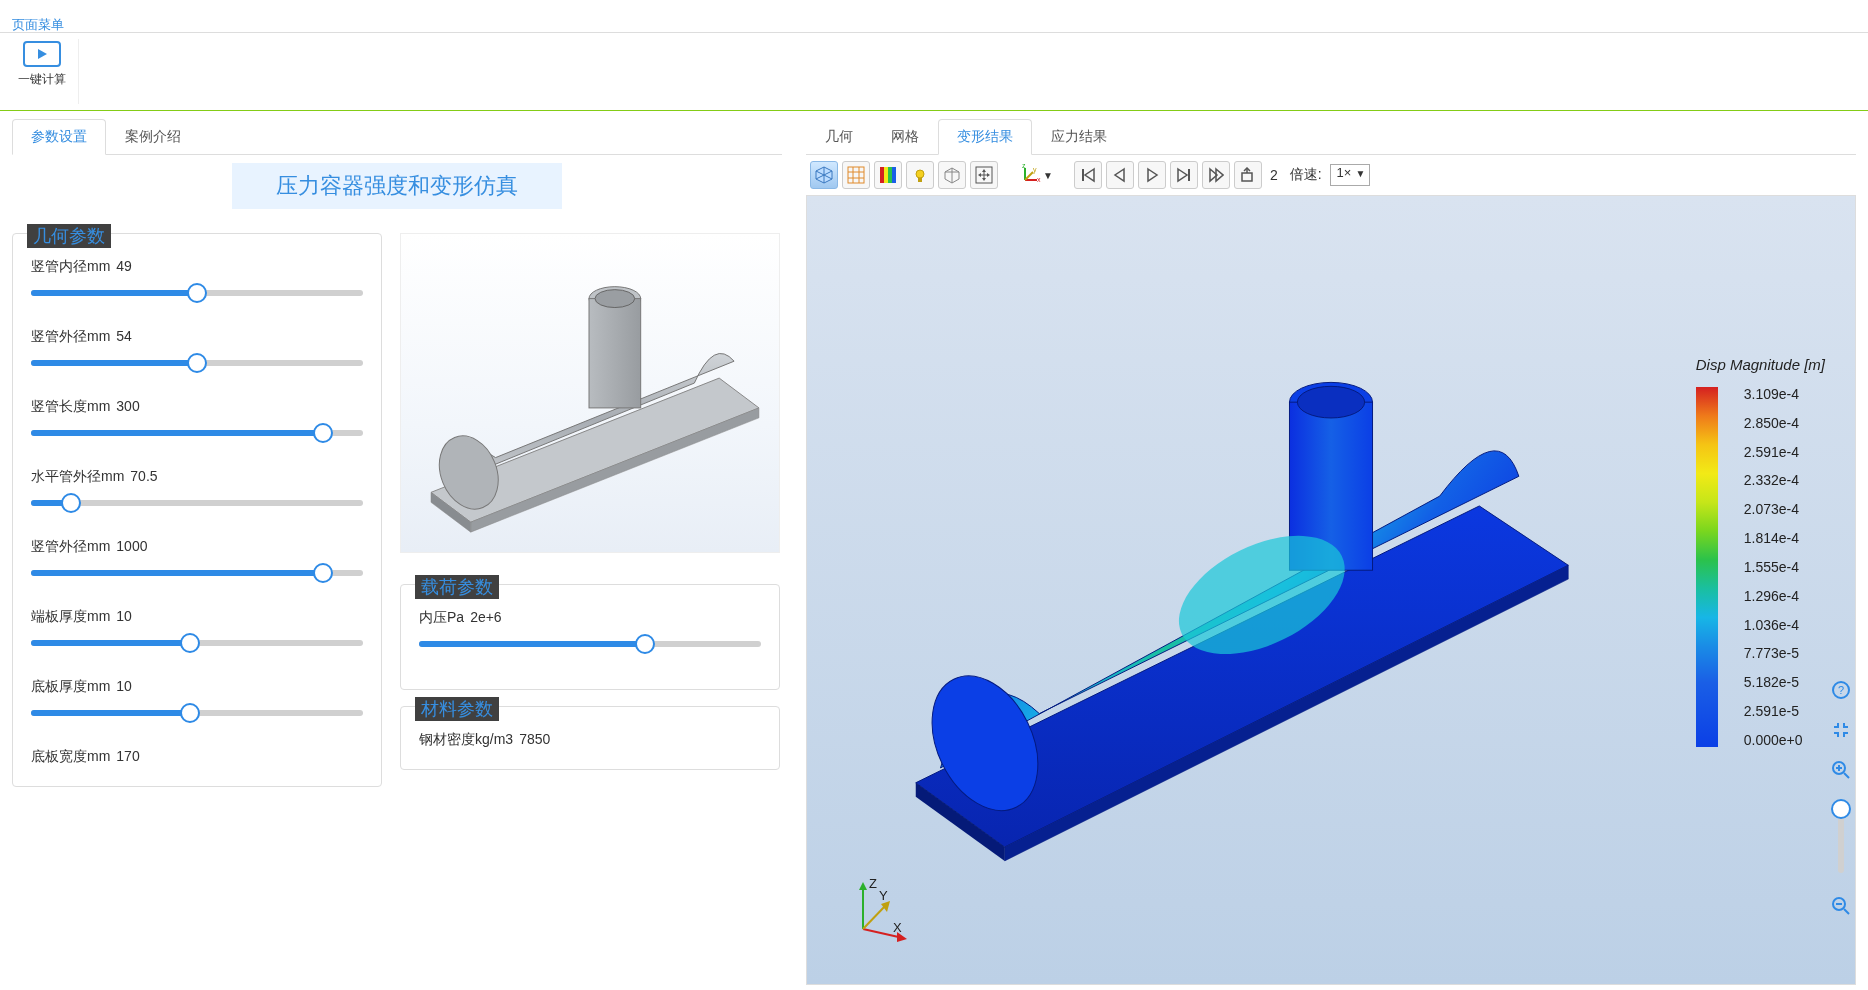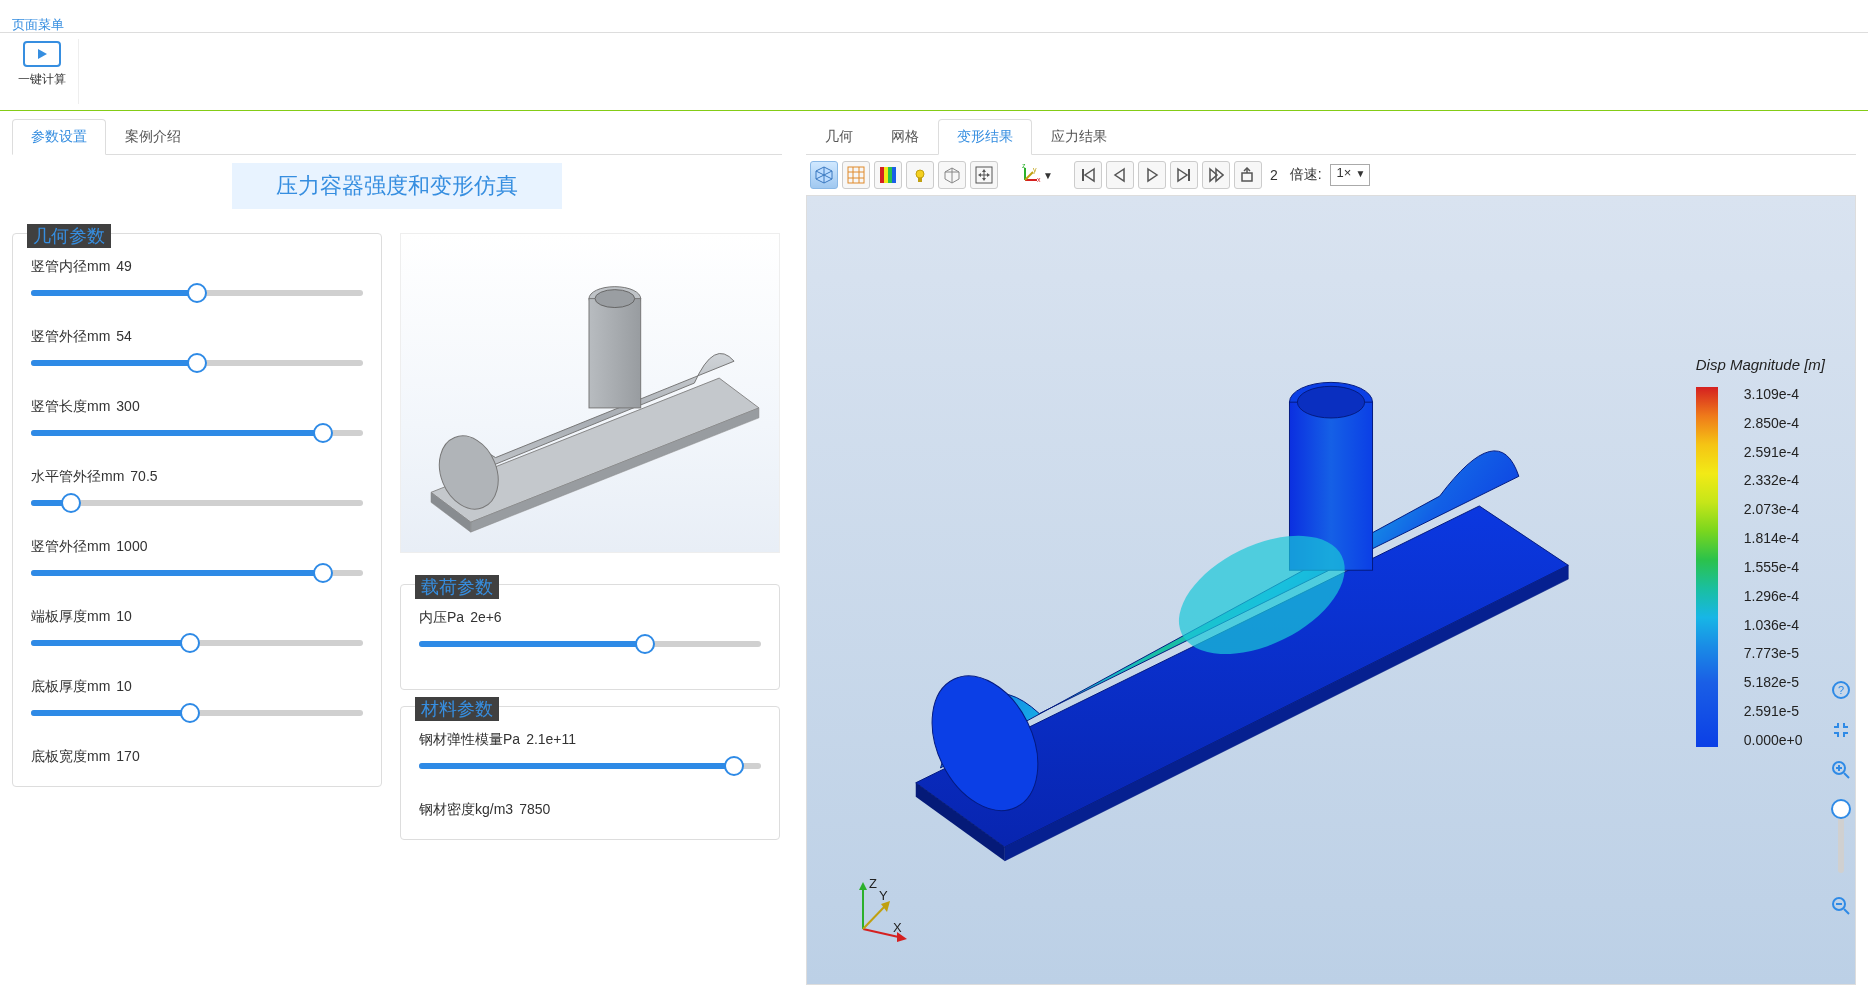--- a/index.html
+++ b/index.html
@@ -220,28 +220,20 @@
             <div class="slider-wrap">
                 <div class="track"></div>
                 <div class="fill" style="width:66%"></div>
                 <div class="thumb" style="left:66%"></div>
               </div>
           </div>
         </div>
 
         <div class="panel">
           <span class="panel-legend">材料参数</span>
-          <div class="srow">
-            <div class="srow-label"><span>钢材弹性模量Pa</span><span class="val">2.1e+11</span></div>
-            <div class="slider-wrap">
-                <div class="track"></div>
-                <div class="fill" style="width:92%"></div>
-                <div class="thumb" style="left:92%"></div>
-              </div>
-          </div>
           <div class="srow" style="margin-bottom:4px;">
             <div class="srow-label"><span>钢材密度kg/m3</span><span class="val">7850</span></div>
           </div>
         </div>
       </div>
     </div>
   </div>
 
   <div class="right-col">
     <div class="tabs">

